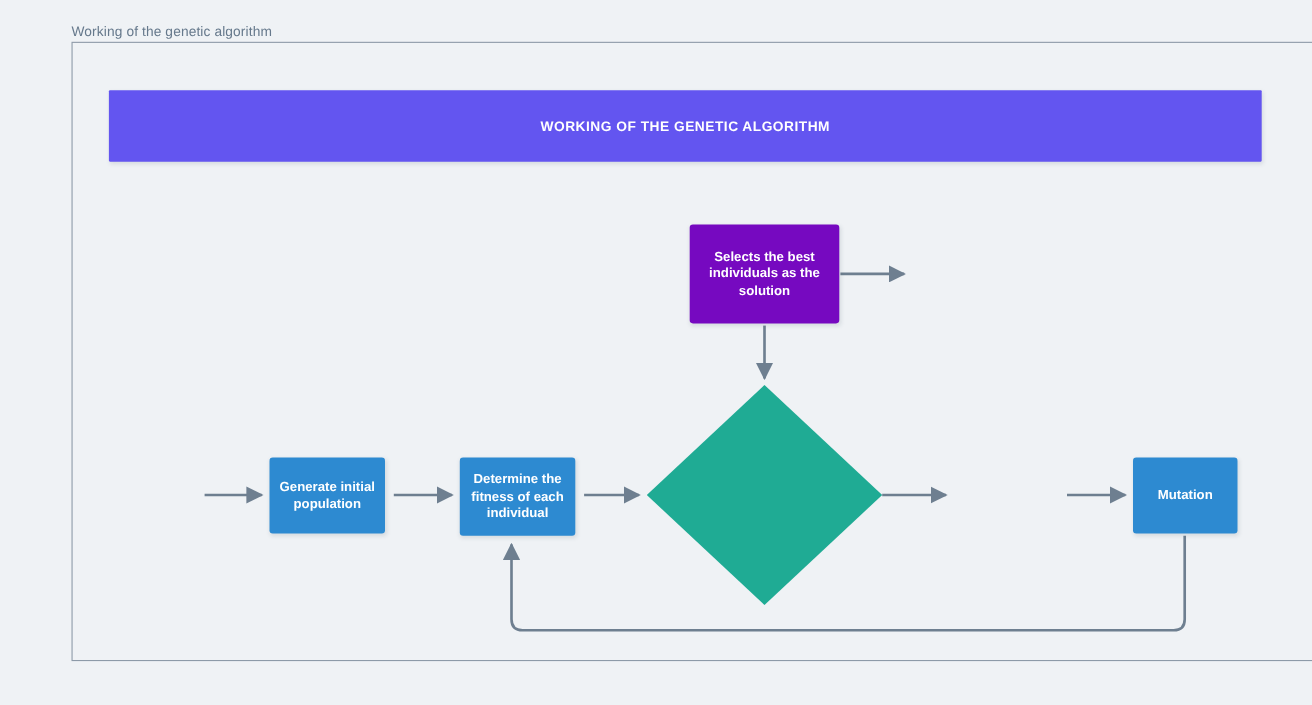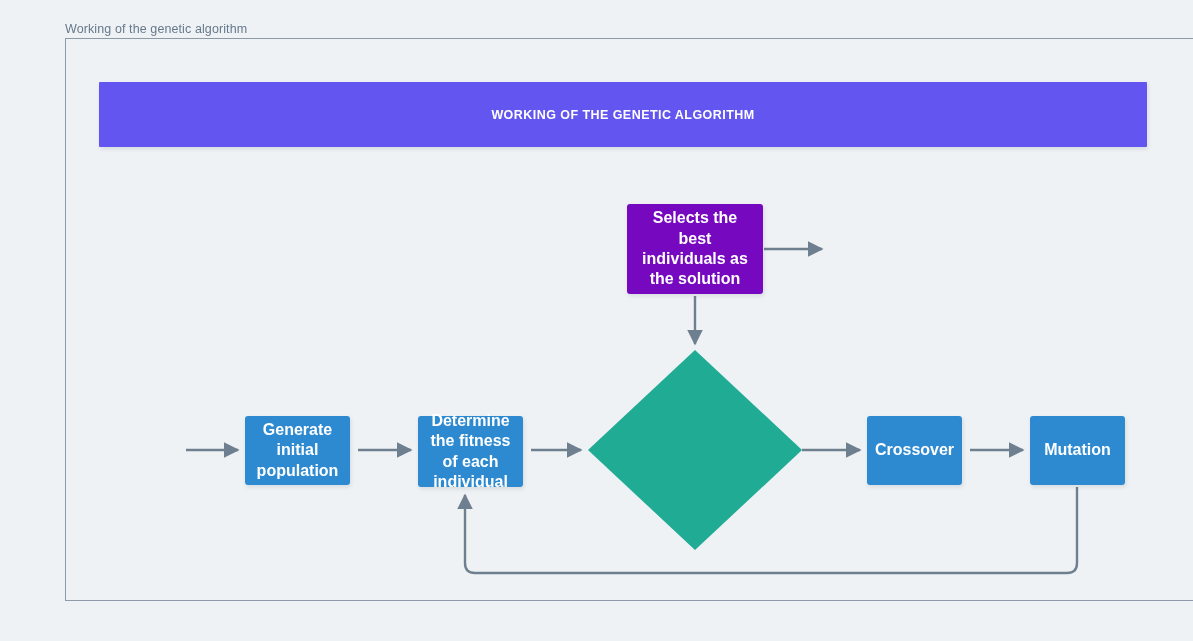--- a/index.html
+++ b/index.html
@@ -60,21 +60,21 @@
     top: 82px;
     width: 1048px;
     height: 65px;
     background: #6355f0;
     font-size: 12.5px;
     letter-spacing: 0.45px;
     border-radius: 1px;
   }
   .rect {
     border-radius: 3px;
-    font-size: 16px;
+    font-size: 12px;
     padding: 9px 8px;
   }
   .blue  { background: #2d8ad1; }
   .purple{ background: #7609c0; }
   .ellipse {
     border-radius: 50%;
     font-size: 12px;
   }
   .orange { background: #e78234; }
   .n-generate { left: 205px; top: 416px; width: 105px; height: 69px; }
@@ -143,17 +143,16 @@
 
   <div class="node banner">WORKING OF THE GENETIC ALGORITHM</div>
 
   <div class="node rect blue n-generate">Generate initial population</div>
   <div class="node rect blue n-determine">Determine the fitness of each individual</div>
 
   <div class="diamond-wrap">
     <div class="diamond-shape"></div>
   </div>
 
-  <div class="node rect blue n-crossover">Crossover</div>
   <div class="node rect blue n-mutation">Mutation</div>
   <div class="node rect purple n-selects">Selects the best individuals as the solution</div>
 
 </div>
 
 </body></html>

